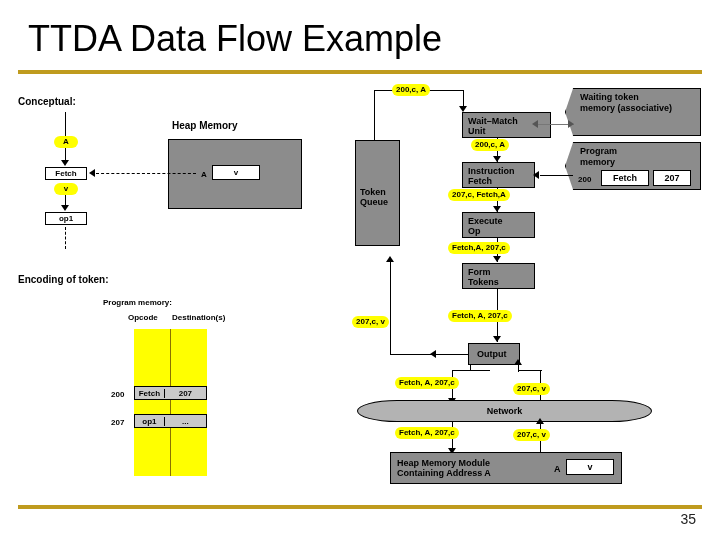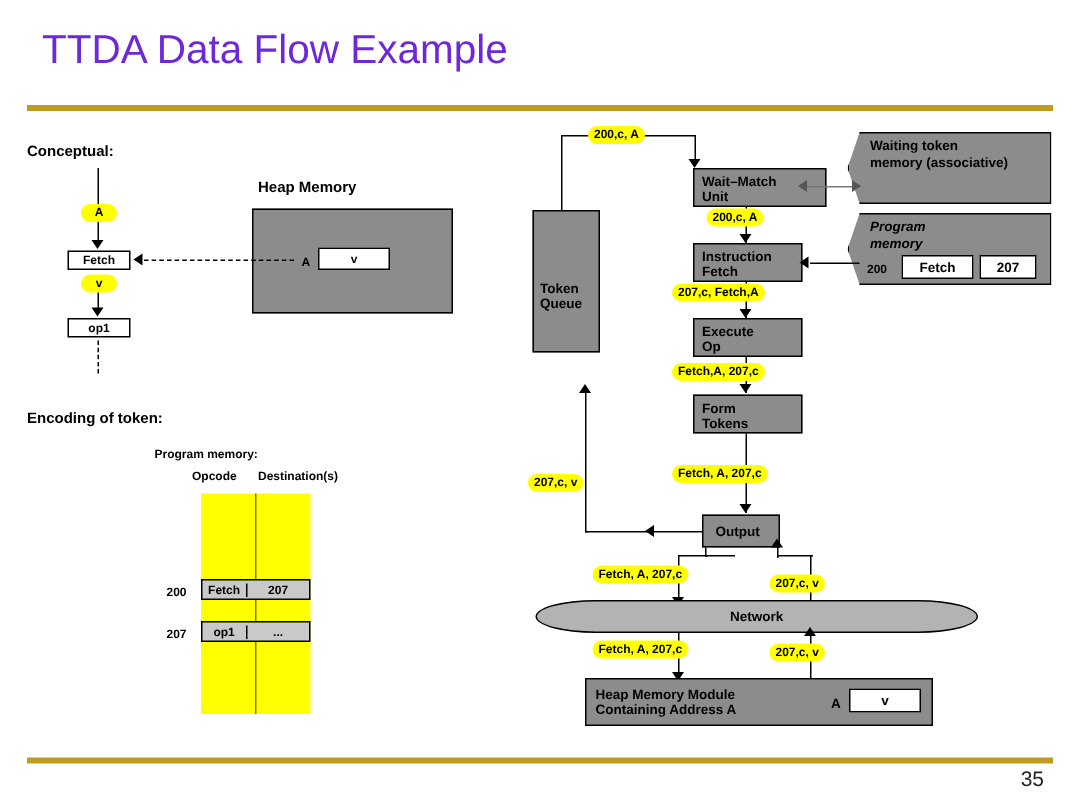--- a/index.html
+++ b/index.html
@@ -14,23 +14,23 @@
     overflow: hidden;
     font-family: "Liberation Sans", sans-serif;
     color: #000;
   }
 
   
   .slide-title {
     position: absolute;
     left: 28px;
     top: 18px;
-    font-size: 27px;
+    font-size: 36px;
     font-weight: 400;
-    color: #6d28d9;
+    color: #000000;
     letter-spacing: 0px;
     white-space: nowrap;
   }
   .rule-top {
     position: absolute;
     left: 18px;
     top: 70px;
     width: 684px;
     height: 4px;
     background: #bf9b1e;
@@ -250,21 +250,21 @@
   <span class="c1">op1</span>
   <span class="c2">...</span>
 </div>
 
 <div class="ln-v" style="left:374px; top:90px; height:50px;"></div>
 <div class="ln-h" style="left:374px; top:90px; width:90px;"></div>
 <div class="ln-v" style="left:463px; top:90px; height:20px;"></div>
 <div class="arrow-d" style="left:459px; top:106px;"></div>
 <div class="hl" style="left:392px; top:84px;">200,c, A</div>
 
-<div class="gray-box" style="left:355px; top:140px; width:45px; height:95px;">
+<div class="gray-box" style="left:355px; top:140px; width:45px; height:106px;">
   <span class="bx-text" style="top:46px; left:4px;">Token
 Queue</span>
 </div>
 
 <div class="gray-box" style="left:462px; top:112px; width:89px; height:26px;">
   <span class="bx-text">Wait–Match
 Unit</span>
 </div>
 <div class="ln-v" style="left:497px; top:138px; height:24px;"></div>
 <div class="arrow-d" style="left:493px; top:156px;"></div>
@@ -279,21 +279,21 @@
 <div class="arrow-r-gray" style="left:568px; top:120px;"></div>
 
 <div class="gray-box" style="left:462px; top:162px; width:73px; height:26px;">
   <span class="bx-text">Instruction
 Fetch</span>
 </div>
 <div class="ln-v" style="left:497px; top:188px; height:24px;"></div>
 <div class="arrow-d" style="left:493px; top:206px;"></div>
 <div class="hl" style="left:448px; top:189px;">207,c,  Fetch,A</div>
 
-<div class="notch-box" style="left:565px; top:142px; width:136px; height:48px;font-style:italic;">
+<div class="notch-box" style="left:565px; top:142px; width:136px; height:48px;">
   <span class="bx-text">Program
 memory</span>
 </div>
 <div class="sub-label" style="left:578px; top:175px;">200</div>
 <div class="white-box" style="left:601px; top:170px; width:48px; height:16px; font-size:9px;">Fetch</div>
 <div class="white-box" style="left:653px; top:170px; width:38px; height:16px; font-size:9px;">207</div>
 <div class="ln-h" style="left:540px; top:175px; width:33px;"></div>
 <div class="arrow-l" style="left:533px; top:171px;"></div>
 
 <div class="gray-box" style="left:462px; top:212px; width:73px; height:26px;">

